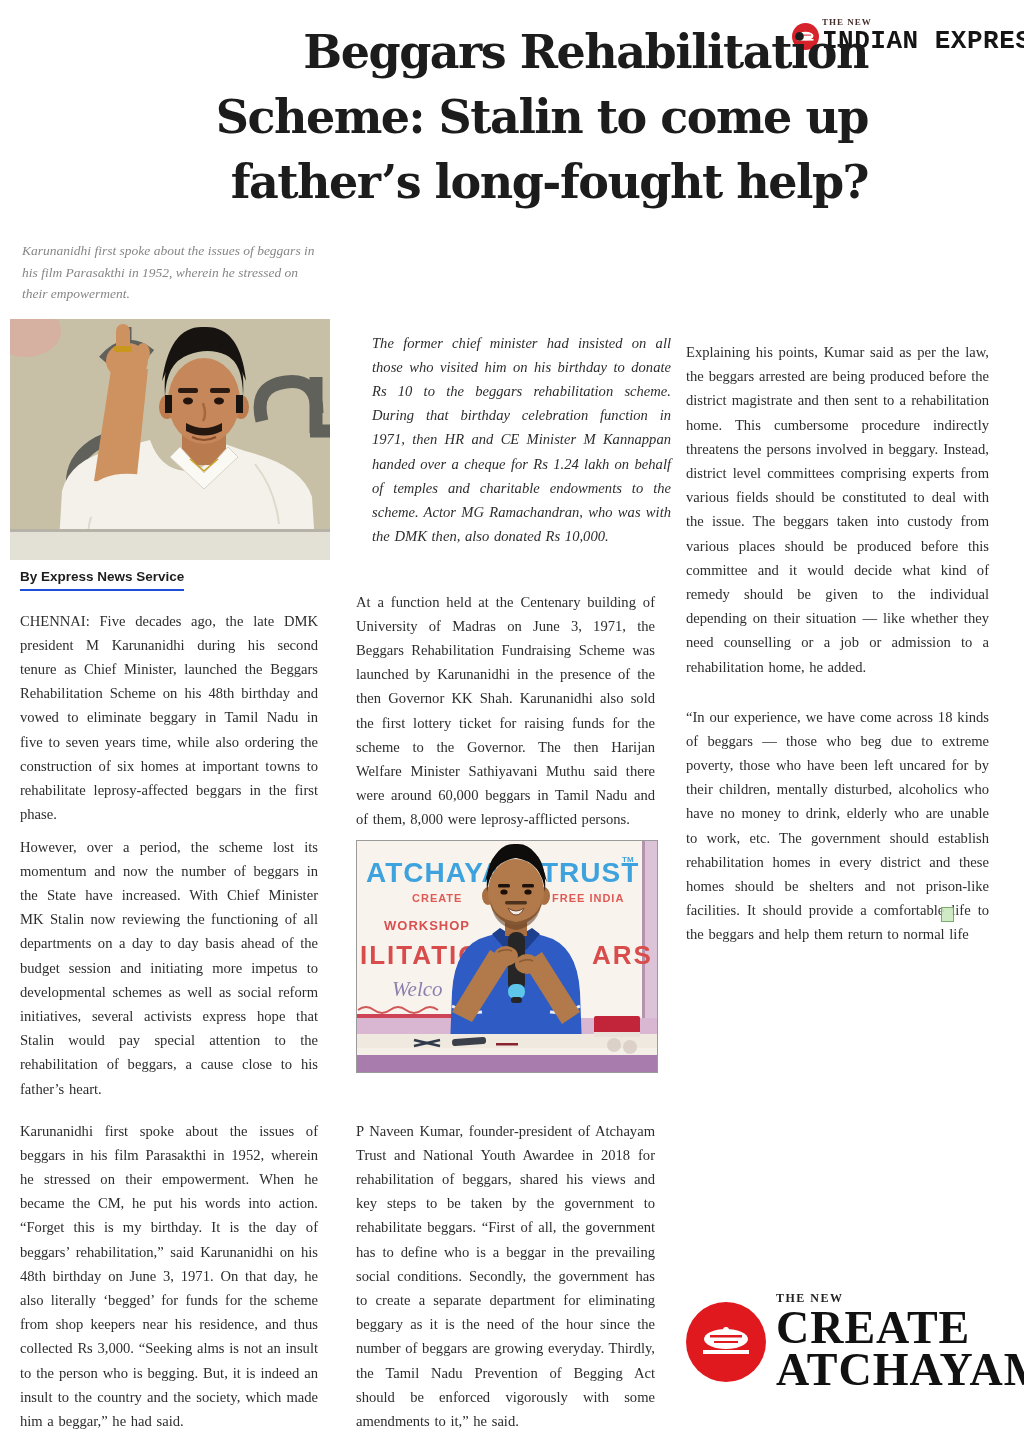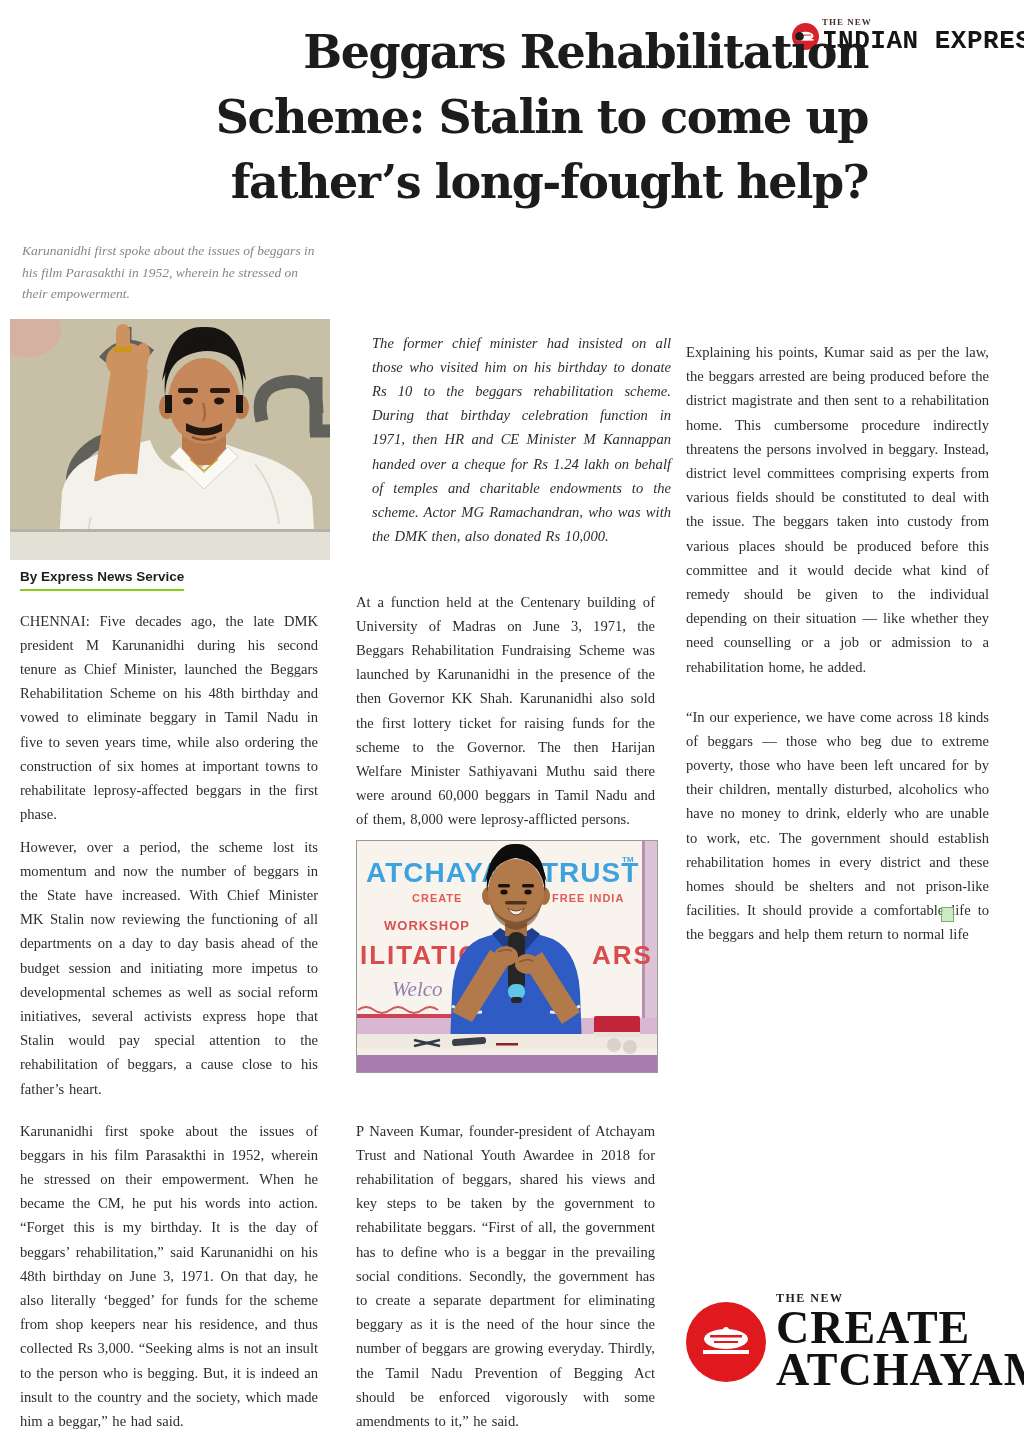--- a/index.html
+++ b/index.html
@@ -25,21 +25,21 @@
   .standfirst{position:absolute;left:22px;top:240px;width:300px;
               font-style:italic;font-size:13.5px;line-height:21.5px;color:#868686;}
 
   
   .photo-stalin{position:absolute;left:10px;top:319px;width:320px;height:241px;margin:0;}
   .photo-trust{position:absolute;left:356px;top:840px;width:302px;height:233px;margin:0;}
 
   
   .byline-wrap{position:absolute;left:20px;top:567px;}
   .byline{font-family:"Liberation Sans",sans-serif;font-weight:bold;font-size:13.5px;color:#1d1d1d;
-          display:inline-block;padding-bottom:5px;border-bottom:2px solid #84cc16;}
+          display:inline-block;padding-bottom:5px;border-bottom:2px solid #1d4ed8;}
 
   
   .para{position:absolute;width:298px;font-size:14.6px;line-height:24.2px;text-align:justify;
         color:#2d2d2d;word-spacing:1px;}
   .p-l1{left:20px;top:594px;}
   .p-l2{left:20px;top:820px;}
   .p-l3{left:20px;top:1104px;}
   .p-m1{left:372px;top:316px;width:299px;font-style:italic;}
   .p-m2{left:356px;top:575px;width:299px;}
   .p-m3{left:356px;top:1104px;width:299px;}

